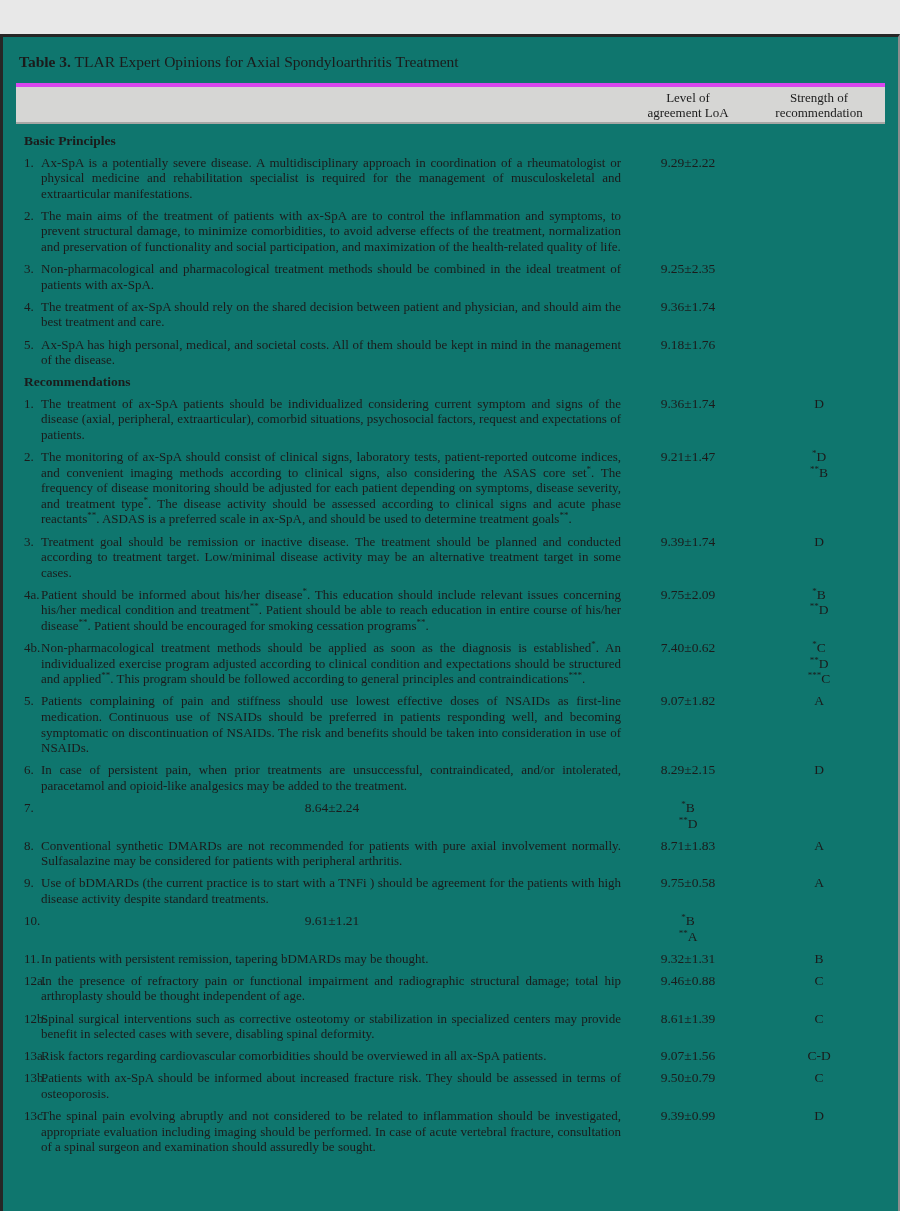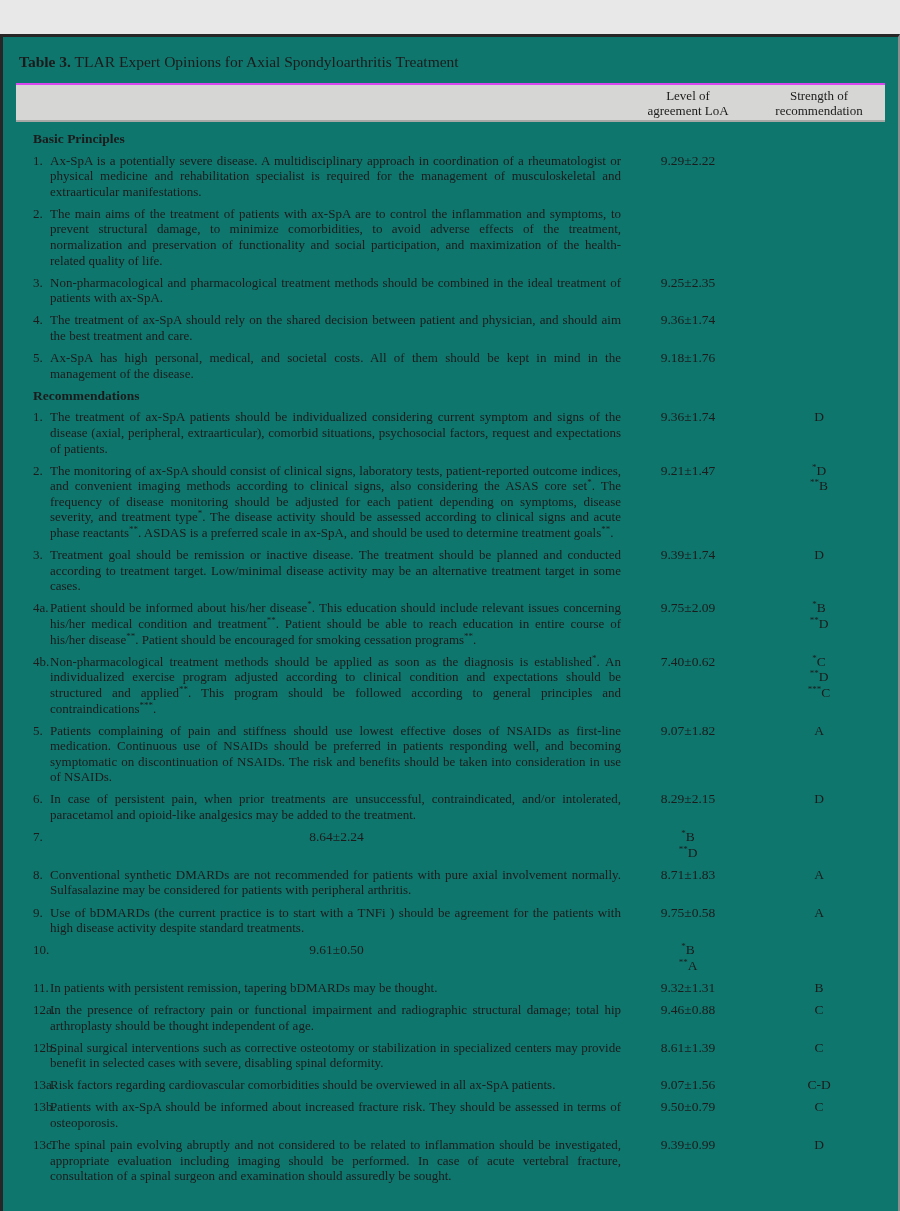--- a/index.html
+++ b/index.html
@@ -18,35 +18,35 @@
   }
   .title {
     margin:15px 16px 12px 16px;
     font-size:15.5px;
     line-height:19px;
   }
   .title .label { font-weight:bold; }
   .band {
     margin:0 13px;
     background:#d6d6d4;
-    border-top:2px solid #d946ef;
+    border-top:4px solid #d946ef;
     border-bottom:2px solid #a7a7a5;
     display:grid;
     grid-template-columns:1fr 130px 132px;
     align-items:center;
     min-height:33px;
     padding:1px 0;
   }
   .colhead {
     text-align:center;
     font-size:13px;
     line-height:15px;
     white-space:pre-line;
   }
-  .tbody { padding:7px 13px 0 13px; }
+  .tbody { padding:7px 13px 0 4px; }
   .sec-heading {
     font-weight:bold;
     font-size:13.5px;
     line-height:15.6px;
     margin:2px 0 6px 17px;
   }
   .row {
     display:grid;
     grid-template-columns:34px 1fr 130px 132px;
     margin-bottom:6.5px;
@@ -165,21 +165,21 @@
         <div class="str">A</div>
       </div>
       <div class="row">
         <div class="num">9.</div>
         <div class="txt">Use of bDMARDs (the current practice is to start with a TNFi ) should be agreement for the patients with high disease activity despite standard treatments.</div>
         <div class="loa">9.75±0.58</div>
         <div class="str">A</div>
       </div>
       <div class="row">
         <div class="num">10.</div>
-        <div class="loa">9.61±0.50</div>
+        <div class="loa">9.61±1.21</div>
         <div class="str"><sup>*</sup>B<br><sup>**</sup>A</div>
       </div>
       <div class="row">
         <div class="num">11.</div>
         <div class="txt">In patients with persistent remission, tapering bDMARDs may be thought.</div>
         <div class="loa">9.32±1.31</div>
         <div class="str">B</div>
       </div>
       <div class="row">
         <div class="num">12a.</div>

